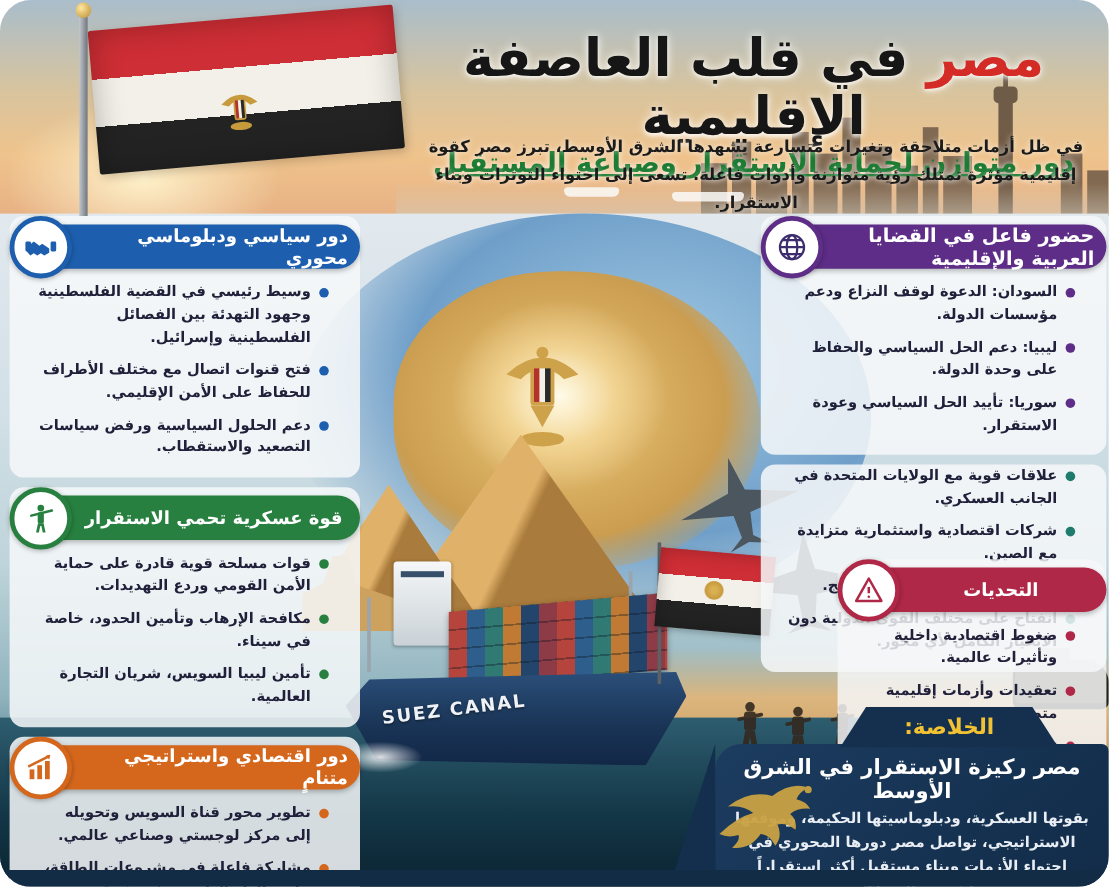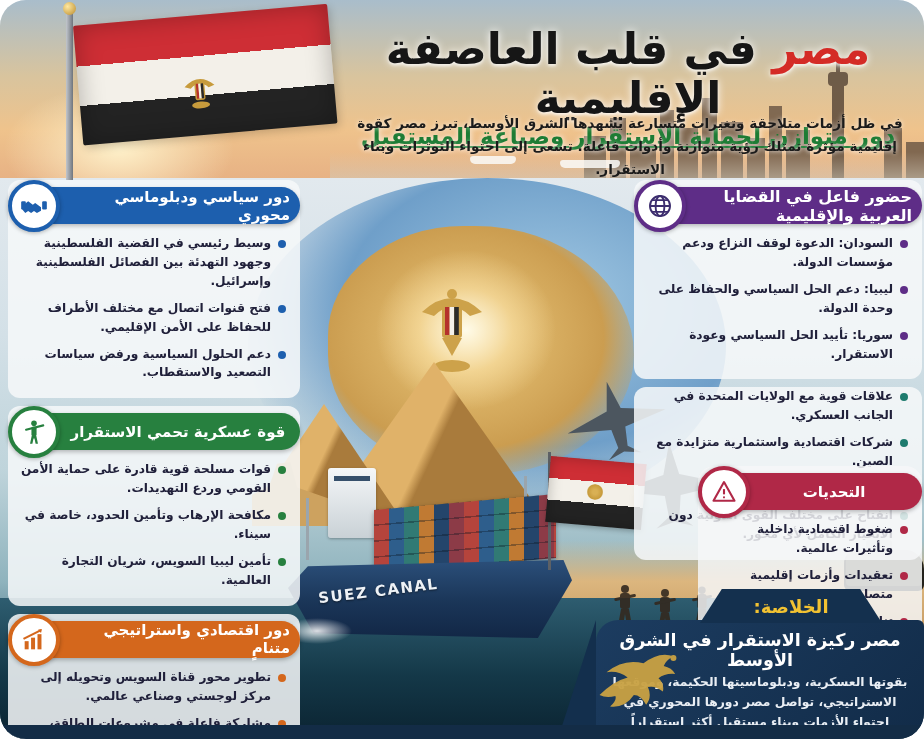--- a/index.html
+++ b/index.html
@@ -91,21 +91,21 @@
   .col-right{left:634px;top:180px;width:288px;}
   .section{position:relative;margin-bottom:8px;background:rgba(246,248,249,.86);border-radius:12px;padding-bottom:2px;}
   .sec-head{position:relative;height:50px;}
   .sec-ic{position:absolute;left:0;top:0;width:52px;height:52px;border-radius:50%;background:#fff;
       border:4px solid var(--c);box-sizing:border-box;display:flex;align-items:center;justify-content:center;
       z-index:2;box-shadow:0 1px 4px rgba(0,0,0,.3);}
   .sec-pill{position:absolute;left:26px;right:0;top:7px;height:37px;border-radius:19px;background:var(--c);
       color:#fff;font-weight:800;display:flex;align-items:center;justify-content:center;
       padding:0 10px 0 32px;box-shadow:0 2px 4px rgba(0,0,0,.25);font-size:15px;}
   .sec-pill.small{font-size:16px;}
-  .bullets{list-style:none;margin:4px 4px 2px;padding:0 10px 4px 6px;}
+  .bullets{list-style:none;margin:4px 16px 2px;padding:0 10px 4px 6px;}
   .bullets li{position:relative;padding-right:15px;margin-bottom:8px;font-size:12.2px;font-weight:700;
       color:#20203a;line-height:1.55;text-align:right;}
   .bullets li::before{content:'';position:absolute;right:0;top:6px;width:8px;height:8px;border-radius:50%;background:var(--c);}
   .c-blue{--c:#1d5fae;} .c-green{--c:#27803f;} .c-orange{--c:#d4671c;}
   .c-purple{--c:#5e2d87;} .c-teal{--c:#1e7b6e;} .c-red{--c:#b02847;}
   .sec-challenges{position:absolute;left:698px;top:466px;width:224px;z-index:6;direction:rtl;
       background:rgba(246,247,248,.84);border-radius:16px;}
   .icon-svg{width:28px;height:28px;}
   
   .c-tab{position:absolute;left:700px;top:589px;width:182px;height:34px;z-index:8;background:#14304e;

